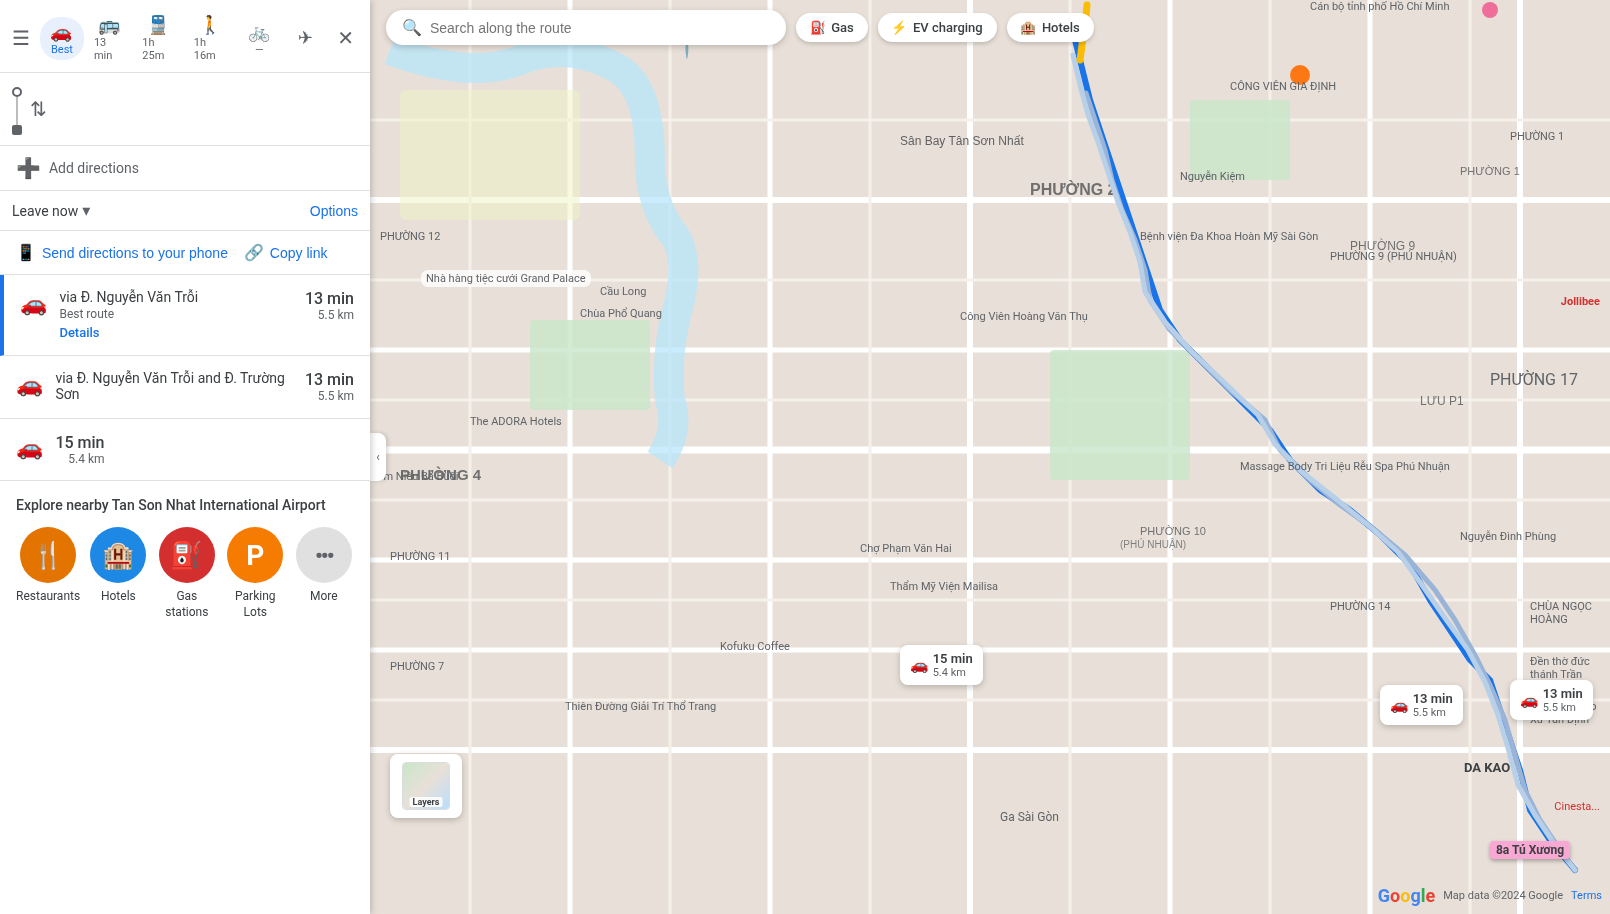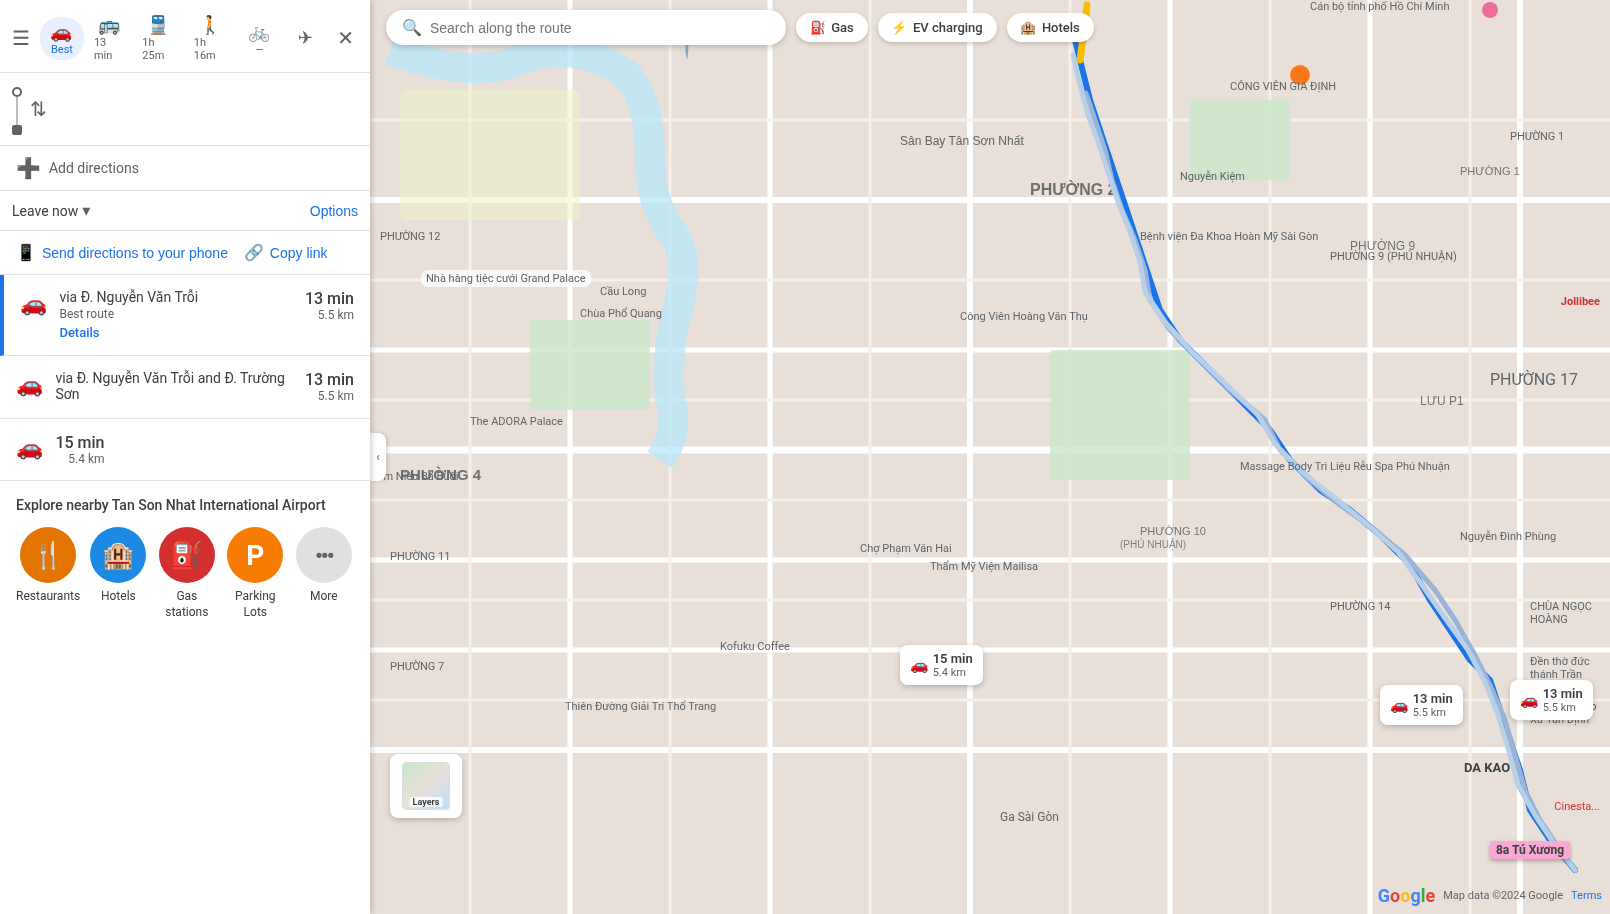--- a/index.html
+++ b/index.html
@@ -575,28 +575,28 @@
       <polyline points="710,60 712,45 714,30 716,15 717,5" stroke="#fbbc04" stroke-width="7" fill="none" stroke-linecap="round"></polyline>
     </svg>
 
     <div style="position:absolute; top:22px; left:317px; z-index:3; font-size:32px; transform:translateX(-50%);">📍</div>
 
     <div style="position:absolute; bottom:55px; right:40px; z-index:3; font-size:26px;">
       <div style="background:#f9a8d4; border-radius:4px; padding:2px 6px; font-size:12px; font-weight:bold; color:#3c4043; box-shadow:0 2px 4px rgba(0,0,0,0.3);">8a Tú Xương</div>
     </div>
 
     <div style="position:absolute; top:270px; left:51px; font-size:11px; color:#5f6368; background:rgba(255,255,255,0.8); padding:2px 5px; border-radius:7px;">Nhà hàng tiệc cưới Grand Palace</div>
-    <div style="position:absolute; top:415px; left:100px; font-size:11px; color:#5f6368;">The ADORA Palace</div>
+    <div style="position:absolute; top:415px; left:100px; font-size:11px; color:#5f6368;">The ADORA Hotels</div>
     <div style="position:absolute; top:470px; left:0; font-size:11px; color:#5f6368;">Cơm Niêu Ba Buổi</div>
     <div style="position:absolute; top:640px; left:350px; font-size:11px; color:#5f6368;">Kofuku Coffee</div>
     <div style="position:absolute; top:700px; left:195px; font-size:11px; color:#5f6368;">Thiên Đường Giải Trí Thổ Trang</div>
     <div style="position:absolute; top:285px; left:230px; font-size:11px; color:#5f6368;">Cầu Long</div>
     <div style="position:absolute; top:307px; left:210px; font-size:11px; color:#5f6368;">Chùa Phổ Quang</div>
     <div style="position:absolute; top:530px; left:490px; font-size:11px; color:#5f6368;margin-top:12px;">Chợ Phạm Văn Hai</div>
-    <div style="position:absolute; top:560px; left:520px; font-size:11px; color:#5f6368;margin-left:40px;">Thẩm Mỹ Viện Mailisa</div>
+    <div style="position:absolute; top:580px; left:520px; font-size:11px; color:#5f6368;">Thẩm Mỹ Viện Mailisa</div>
     <div style="position:absolute; top:460px; left:870px; font-size:11px; color:#5f6368;">Massage Body Tri Liệu Rễu Spa Phú Nhuận</div>
     <div style="position:absolute; top:530px; left:1090px; font-size:11px; color:#5f6368;">Nguyễn Đình Phùng</div>
     <div style="position:absolute; top:230px; left:770px; font-size:11px; color:#5f6368;">Bệnh viện Đa Khoa Hoàn Mỹ Sài Gòn</div>
     <div style="position:absolute; top:600px; left:1160px; font-size:11px; color:#5f6368;">CHÙA NGỌC HOÀNG</div>
     <div style="position:absolute; top:655px; left:1160px; font-size:11px; color:#5f6368;">Đền thờ đức thánh Trần Hưng Đạo</div>
     <div style="position:absolute; top:700px; left:1160px; font-size:11px; color:#5f6368;">Nhà Thờ Giáo Xứ Tân Định</div>
     <div style="position:absolute; top:760px; left:1050px; font-size:13px; font-weight:bold; color:#3c4043;margin-left:44px;">DA KAO</div>
     <div style="position:absolute; top:810px; left:630px; font-size:12px; color:#5f6368;">Ga Sài Gòn</div>
     <div style="position:absolute; top:80px; left:860px; font-size:11px; color:#5f6368;">CÔNG VIÊN GIA ĐỊNH</div>
     <div style="position:absolute; top:310px; left:590px; font-size:11px; color:#5f6368;">Công Viên Hoàng Văn Thụ</div>

